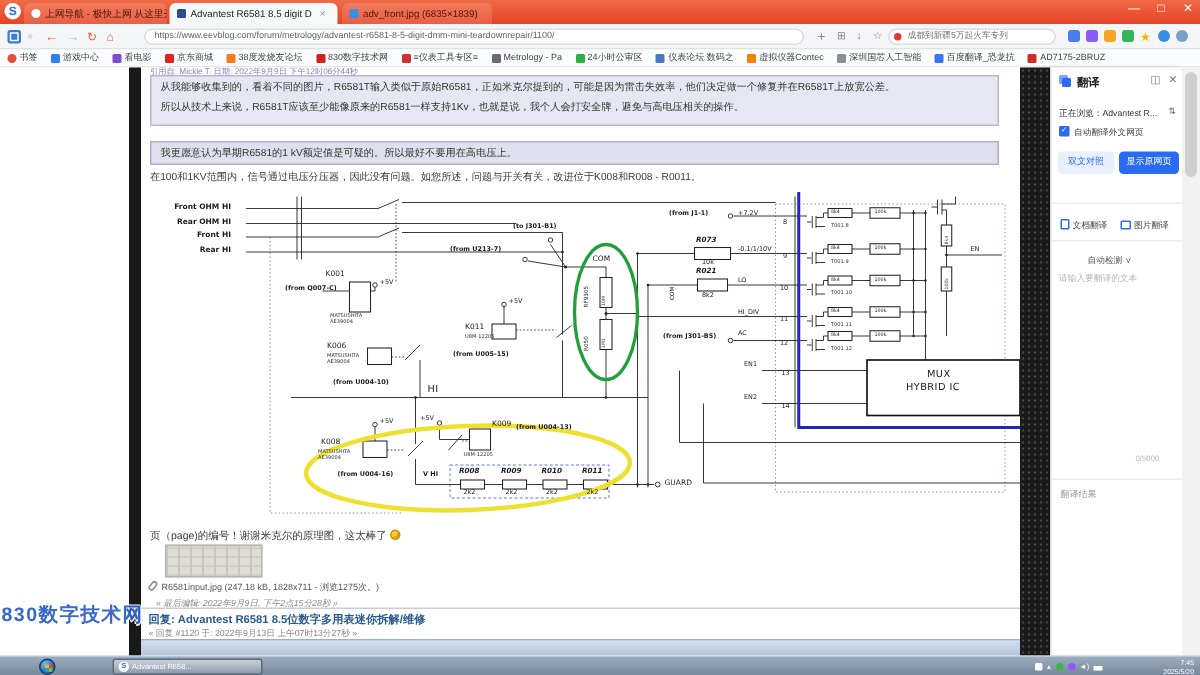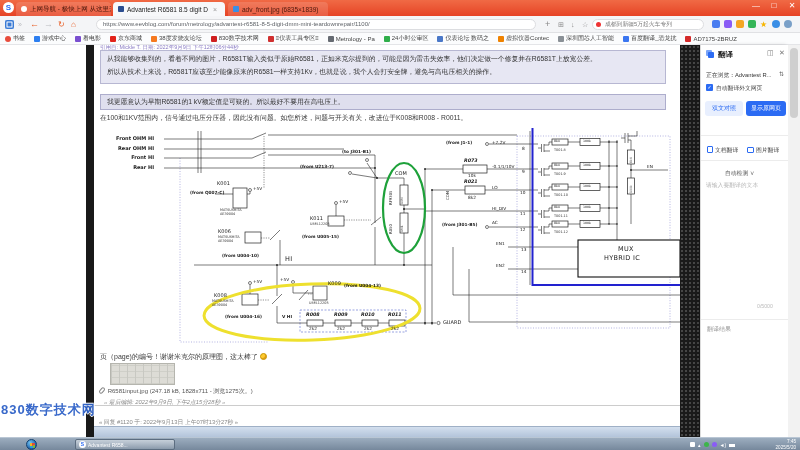--- a/index.html
+++ b/index.html
@@ -480,20 +480,21 @@
         <span>页（page)的编号！谢谢米克尔的原理图，这太棒了</span>
         <span class="smiley"></span>
       </div>
       <div class="thumb abs"></div>
       <div class="attlink abs">
         <span class="clip"></span>
         <span>R6581input.jpg (247.18 kB, 1828x711 - 浏览1275次。)</span>
       </div>
       <div class="lastedit abs">« 最后编辑: 2022年9月9日, 下午2点15分28秒 »</div>
       <div class="pdivider abs"></div>
+      <div class="rtitle abs">回复: Advantest R6581 8.5位数字多用表迷你拆解/维修</div>
       <div class="rmeta abs">« 回复 #1120 于: 2022年9月13日 上午07时13分27秒 »</div>
       <div class="nextbar abs"></div>
     </div>
 
     <div id="panel" class="abs">
       <div class="p-logo abs">
         <span class="sq1"></span>
           <span class="sq2"></span>
       </div>
       <div class="p-title abs">翻译</div>

